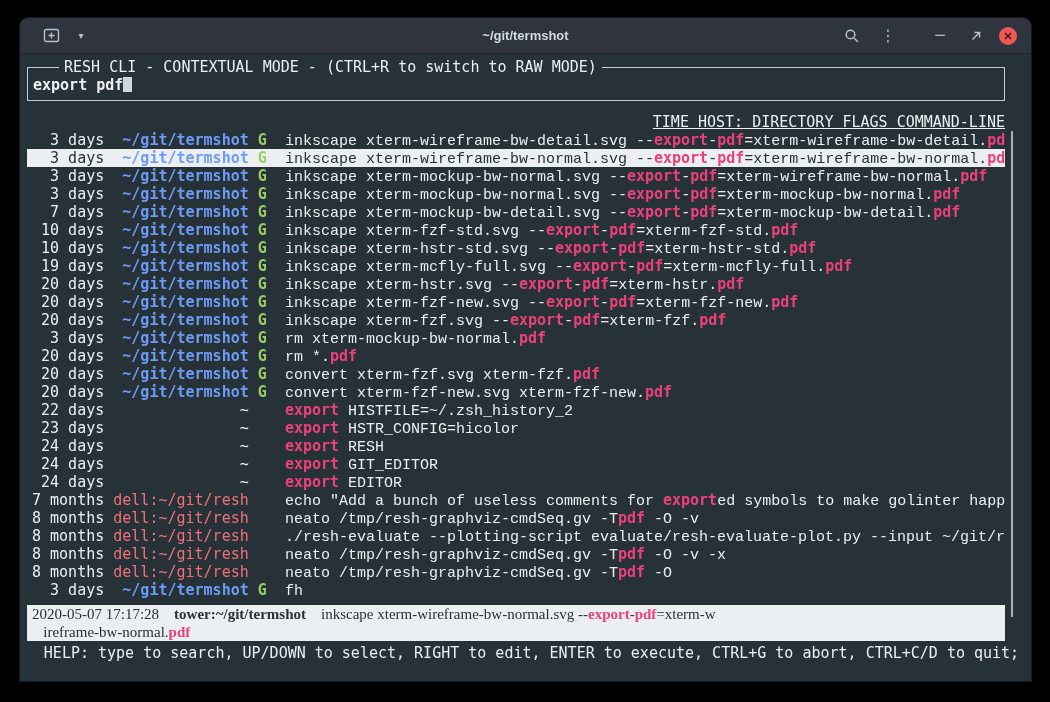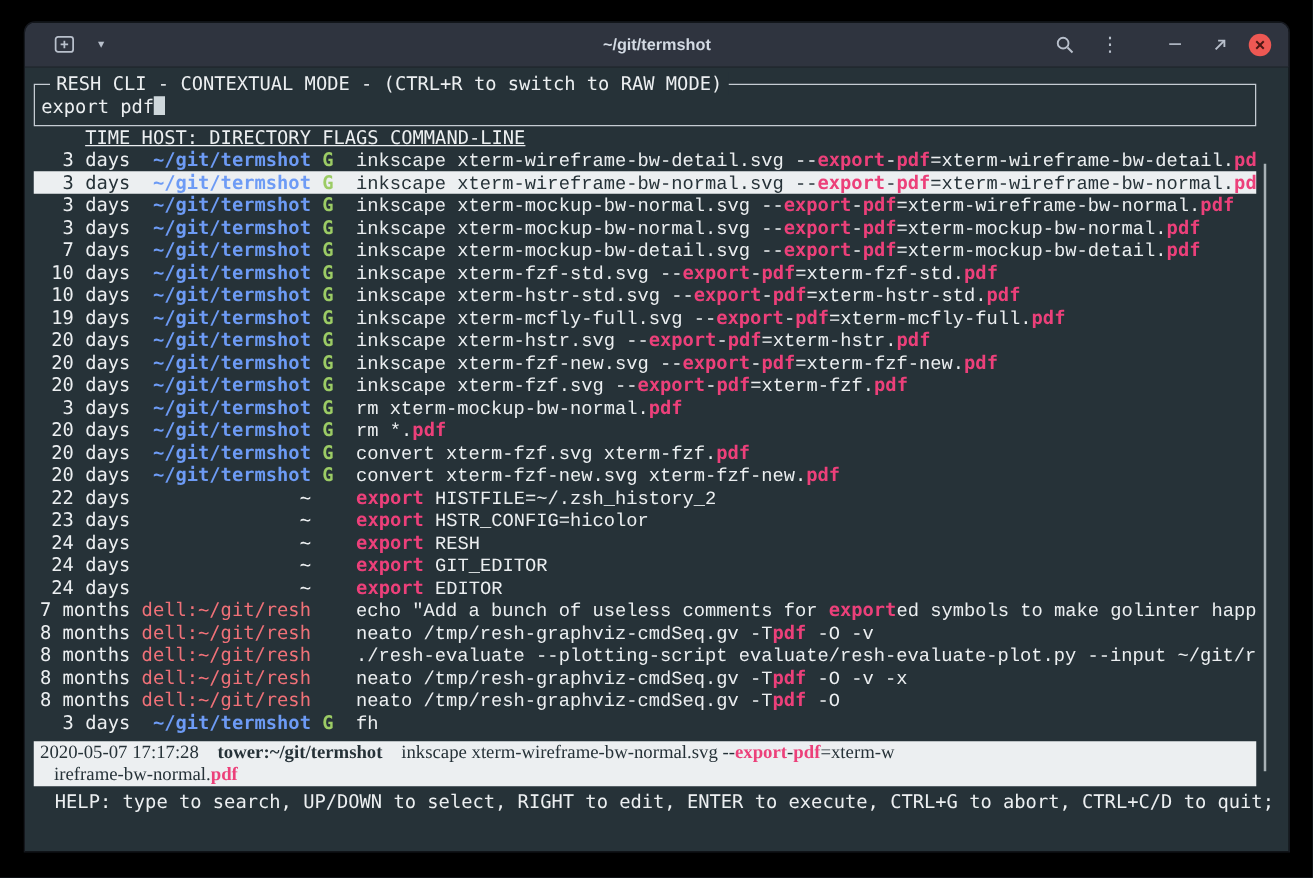--- a/index.html
+++ b/index.html
@@ -46,31 +46,31 @@
   .term {
     position:absolute; top:36px; left:0; right:0; bottom:0;
     background:#263238; color:#eceff1;
     font-size:15px; line-height:18px; position:absolute;
   }
   .search-box {
     margin:13px 26px 0 7px; height:34px;
     border:1px solid #c5ccd3; position:relative;
   }
   .search-box .legend {
-    position:absolute; top:-10px; left:12px; background:#263238;
+    position:absolute; top:-10px; left:31px; background:#263238;
     padding:0 5px; color:#eceff1; white-space:pre;
   }
-  .query-line { padding:8px 0 0 5px; white-space:pre; }
+  .query-line { padding:8px 0 0 5px; white-space:pre;font-weight:bold; }
   .cursor {
     display:inline-block; width:9px; height:15px; background:#cfd8dc;
     vertical-align:-2px;
   }
 
   .list { margin:0 26px 0 7px; }
-  .hdr { margin-top:0; height:18px; padding-left:5px; white-space:pre; }
+  .hdr { margin-top:12px; height:18px; padding-left:5px; white-space:pre;text-align:right; }
   .hdr-text { text-decoration:underline; }
 
   .row { height:18px; padding-left:5px; white-space:pre; overflow:hidden; }
   .row.selected { background:#eceff1; }
   .row.selected .seg-n, .row.selected .c-time { color:#263238; }
 
   .c-time { color:#eceff1; }
   .host-blue  { color:#6d9bf5; font-weight:bold; }
   .host-plain { color:#eceff1; }
   .host-red   { color:#f07178; }

